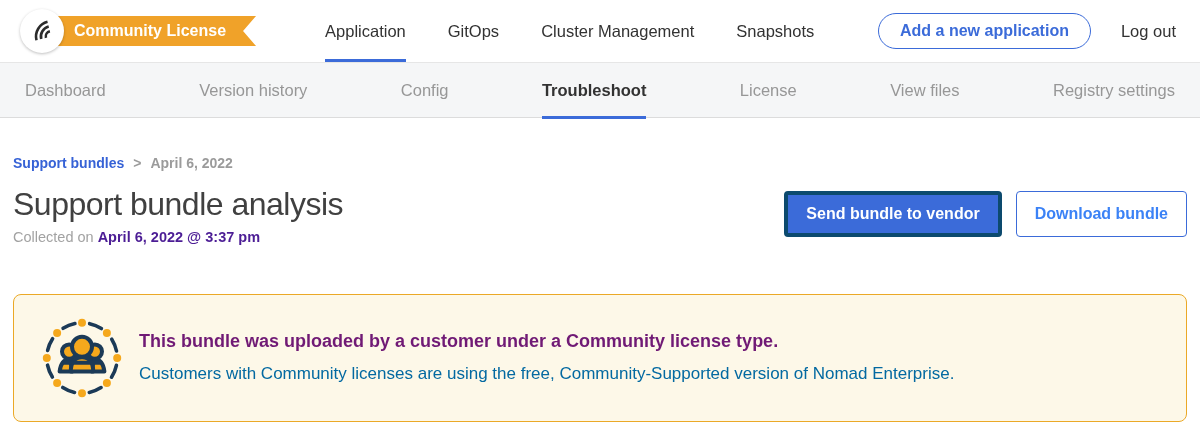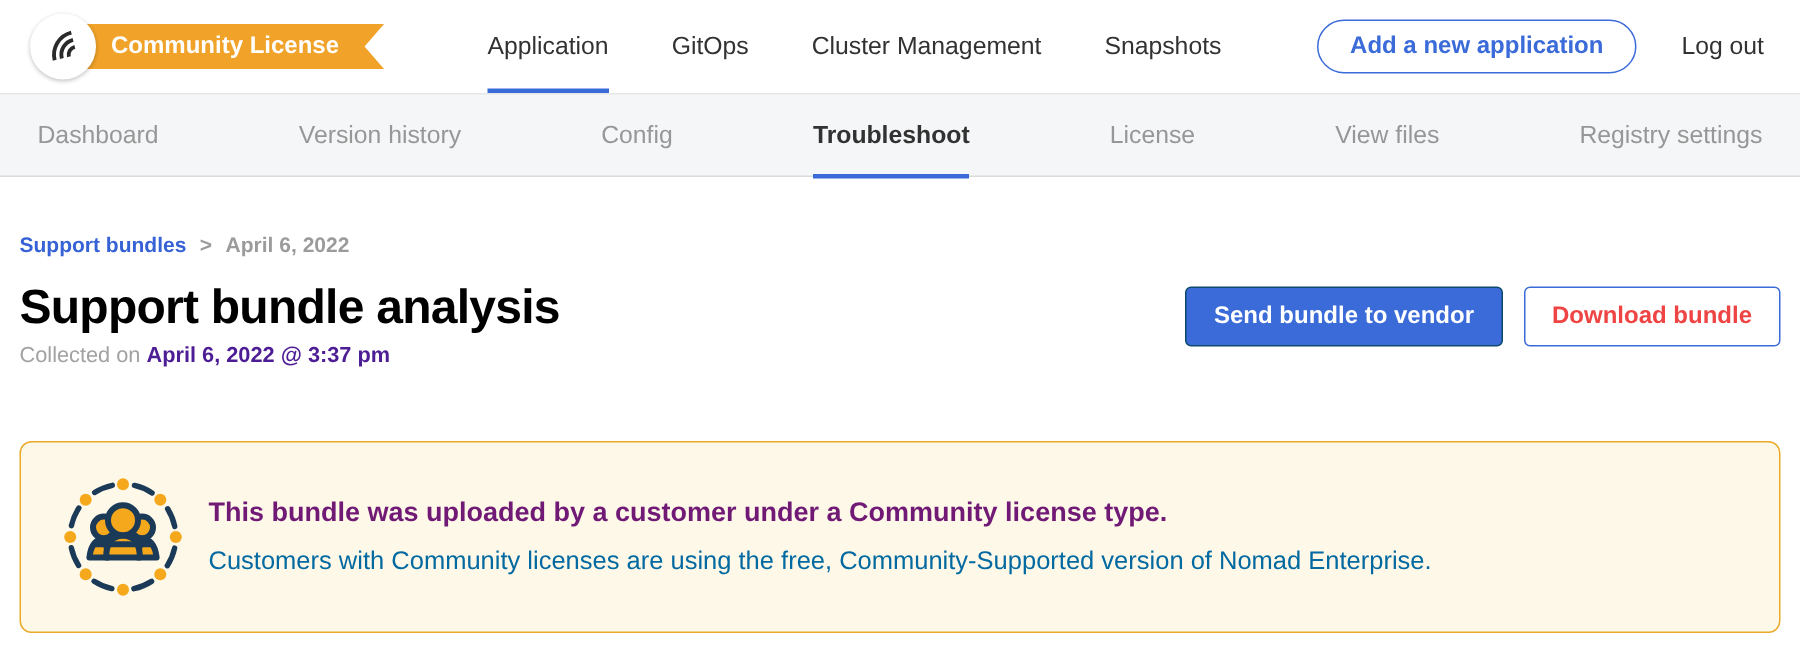--- a/index.html
+++ b/index.html
@@ -64,28 +64,28 @@
     height: 3px; background: #3b6bd9;
   }
 
   
   .content { padding: 37px 13px 0 13px; }
   .breadcrumb { font-size: 14px; font-weight: bold; display: flex; align-items: center; gap: 9px; }
   .crumb-link { color: #3662d6; cursor: pointer; }
   .crumb-sep, .crumb-current { color: #9b9b9b; }
 
   .title-row { display: flex; justify-content: space-between; align-items: flex-start; margin-top: 15px; }
-  .page-title { font-size: 32px; font-weight: bold; color: #000000; letter-spacing: -0.5px; line-height: 1.15; }
+  .page-title { font-size: 32px; font-weight: normal; color: #404040; letter-spacing: -0.5px; line-height: 1.15; }
   .subtitle { margin-top: 6px; font-size: 14.5px; color: #a2a2a2; }
   .subtitle .date { font-weight: bold; color: #4c1d95; }
 
   .actions { display: flex; gap: 14px; margin-top: 5px; }
   .btn { font-family: inherit; font-size: 16px; font-weight: bold; border-radius: 4px; padding: 10px 18px; cursor: pointer; white-space: nowrap; }
-  .btn-primary { background: #3b6bd9; color: #fff; border: 1px solid #0c4a6e; }
-  .btn-outline { background: #fff; color: #ef4444; border: 1px solid #3b6bd9; }
+  .btn-primary { background: #3b6bd9; color: #fff; border: 4px solid #0c4a6e; }
+  .btn-outline { background: #fff; color: #3b82f6; border: 1px solid #3b6bd9; }
 
   
   .banner {
     margin-top: 49px; border: 1.5px solid #eba927; background: #fdf8e8;
     border-radius: 8px; display: flex; align-items: center;
     padding: 23px 28px; gap: 17px; min-height: 125px;
   }
   .banner-icon { flex: 0 0 auto; width: 80px; height: 80px; }
   .banner-title { font-size: 18px; font-weight: bold; color: #701a75; line-height: 1.3; }
   .banner-sub { margin-top: 10px; font-size: 17px; color: #0369a1; line-height: 1.3; }

